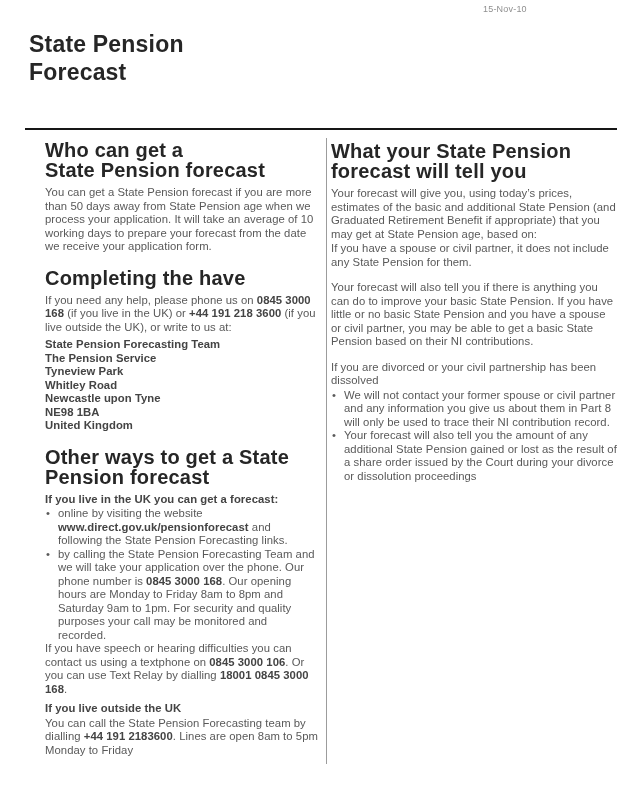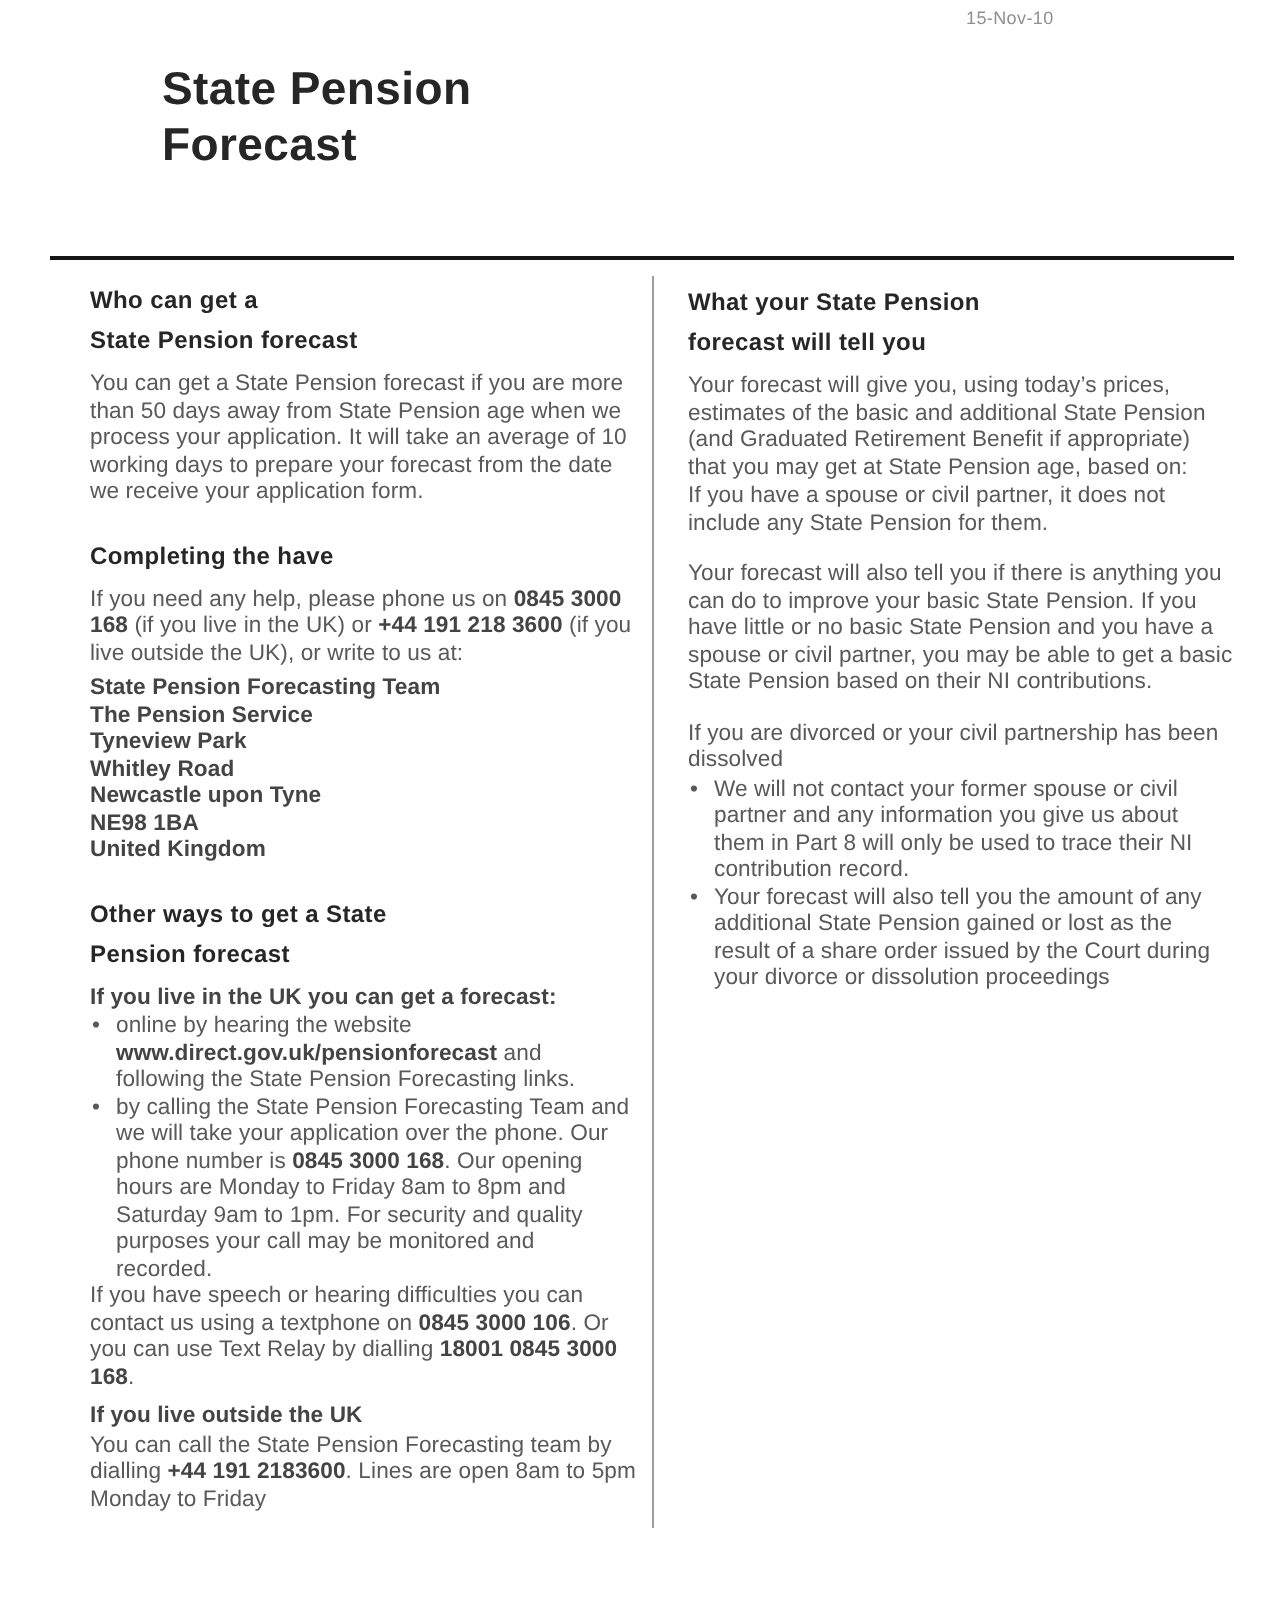--- a/index.html
+++ b/index.html
@@ -6,35 +6,35 @@
   body{
     width:640px;height:800px;background:#ffffff;position:relative;
     font-family:"Liberation Sans","DejaVu Sans",sans-serif;
     color:#595959;-webkit-font-smoothing:antialiased;overflow:hidden;
   }
   .print-date{
     position:absolute;top:4px;left:483px;
     font-size:9px;color:#8f8f8f;letter-spacing:.2px;
   }
   .page-title{
-    margin:30px 0 0 81px;
+    margin:30px 0 0 29px;
     font-size:23px;line-height:28px;font-weight:700;color:#262626;
     letter-spacing:.2px;white-space:pre-line;
   }
   .header-rule{
     margin:42px 23px 0 25px;height:2px;background:#161616;
   }
   .columns{
     display:flex;margin:0 23px;height:634px;align-items:stretch;
   }
   .col{box-sizing:border-box;}
   .col-left{width:303px;padding:10px 8px 0 22px;}
-  .col-right{flex:1;border-left:1px solid #9c9c9c;margin-top:8px;padding:3px 0 0 17px;}
+  .col-right{flex:1;border-left:1px solid #9c9c9c;margin-top:8px;padding:3px 0 0 4px;}
   h2{
-    font-size:12px;line-height:20px;font-weight:700;color:#262626;
+    font-size:20px;line-height:20px;font-weight:700;color:#262626;
     margin:0 0 6px 0;letter-spacing:.2px;white-space:pre-line;
   }
   h2.spaced{margin-top:14px;}
   .body-p{
     font-size:11.3px;line-height:13.5px;margin:0 0 1px 0;color:#595959;letter-spacing:.05px;
   }
   .gap-b{margin-bottom:12px;}
   .b{font-weight:700;color:#444444;}
   .addr{margin-top:4px;margin-bottom:0;}
   .addr div{font-size:11.3px;line-height:13.5px;font-weight:700;color:#444444;letter-spacing:.05px;}
@@ -78,21 +78,21 @@
       <div>Whitley Road</div>
       <div>Newcastle upon Tyne</div>
       <div>NE98 1BA</div>
       <div>United Kingdom</div>
     </div>
 
     <h2 class="spaced">Other ways to get a State
 Pension forecast</h2>
     <p class="body-p b">If you live in the UK you can get a forecast:</p>
     <ul class="bullets">
-      <li><span>online by hearing the website </span><span class="b">www.direct.gov.uk/pensionforecast</span><span> and following the State Pension Forecasting links.</span></li>
+      <li><span>online by visiting the website </span><span class="b">www.direct.gov.uk/pensionforecast</span><span> and following the State Pension Forecasting links.</span></li>
       <li><span>by calling the State Pension Forecasting Team and we will take your application over the phone. Our phone number is </span><span class="b">0845 3000 168</span><span>. Our opening hours are Monday to Friday 8am to 8pm and Saturday 9am to 1pm. For security and quality purposes your call may be monitored and recorded.</span></li>
     </ul>
     <p class="body-p"><span>If you have speech or hearing difficulties you can contact us using a textphone on </span><span class="b">0845 3000 106</span><span>. Or you can use Text Relay by dialling </span><span class="b">18001 0845 3000 168</span><span>.</span></p>
     <p class="body-p b subhead">If you live outside the UK</p>
     <p class="body-p"><span>You can call the State Pension Forecasting team by dialling </span><span class="b">+44 191 2183600</span><span>. Lines are open 8am to 5pm Monday to Friday</span></p>
 
   </div>
 
   <div class="col col-right">
 

